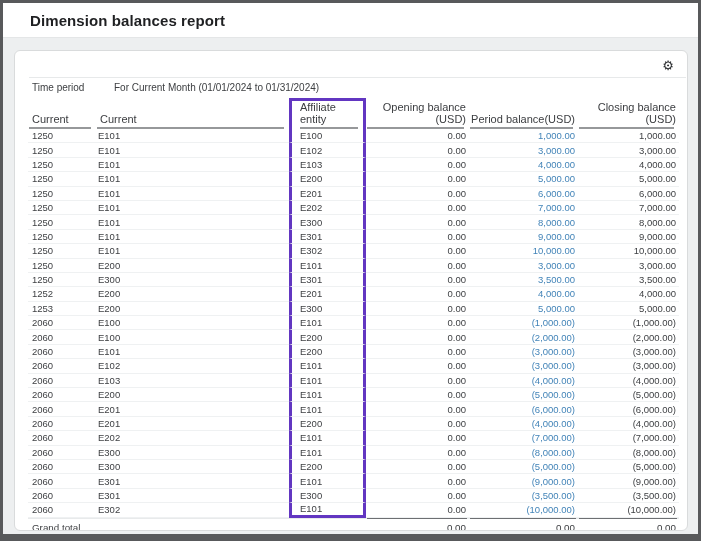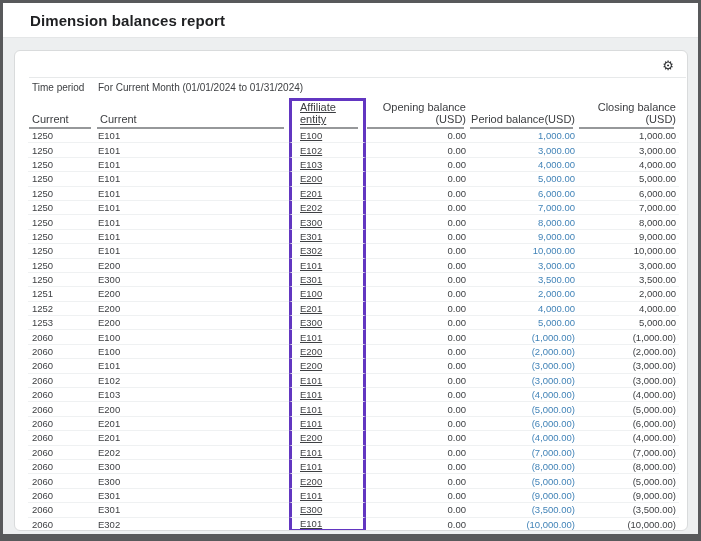--- a/index.html
+++ b/index.html
@@ -48,21 +48,21 @@
   }
   .divider { height: 1px; background: #e7e9ea; margin: 4px 1px 0 14px; }
 
   .table-wrap { padding: 4px 10px 0 13px; }
 
   .tp-row {
     display: flex; 
     height: 16px; font-size: 10px; color: #3e4043;
   }
   .tp-label { width: 68px; padding-left: 4px; }
-  .tp-value { padding-left: 2px; }
+  .tp-value { padding-left: 2px; margin-left: 16px; }
 
   table.report {
     width: 651px;
     table-layout: fixed;
     border-collapse: separate; border-spacing: 0;
     font-size: 9.5px; color: #3f4144;
   }
 
   thead th {
     position: relative;
@@ -83,21 +83,21 @@
     height: 14.4px;
     padding: 0 0 0 4px;
     border-bottom: 1px solid #eff1f2;
     white-space: nowrap; overflow: hidden;
   }
   tbody td.c-location { padding-left: 2px; }
   tbody td.num { text-align: right; padding: 0 3px 0 0; }
   tbody td.link { color: var(--link-color, #4384b8); cursor: pointer; }
 
   
-  .c-affiliate { padding-left: 8px !important; text-decoration: underline; }
+  .c-affiliate { padding-left: 8px !important; }
   thead th.c-affiliate {
     border-top: 3px solid var(--highlight-color, #6236c1);
     border-left: 3px solid var(--highlight-color, #6236c1);
     border-right: 3px solid var(--highlight-color, #6236c1);
   }
   tbody td.c-affiliate {
     border-left: 3px solid var(--highlight-color, #6236c1);
     border-right: 3px solid var(--highlight-color, #6236c1);
   }
   tbody td.c-affiliate.hl-bottom {
@@ -247,28 +247,20 @@
               </tr>
               <tr>
                 <td class="">1250</td>
                 <td class="c-location">E300</td>
                 <td class="c-affiliate">E301</td>
                 <td class="num">0.00</td>
                 <td class="num link">3,500.00</td>
                 <td class="num">3,500.00</td>
               </tr>
               <tr>
-                <td class="">1251</td>
-                <td class="c-location">E200</td>
-                <td class="c-affiliate">E100</td>
-                <td class="num">0.00</td>
-                <td class="num link">2,000.00</td>
-                <td class="num">2,000.00</td>
-              </tr>
-              <tr>
                 <td class="">1252</td>
                 <td class="c-location">E200</td>
                 <td class="c-affiliate">E201</td>
                 <td class="num">0.00</td>
                 <td class="num link">4,000.00</td>
                 <td class="num">4,000.00</td>
               </tr>
               <tr>
                 <td class="">1253</td>
                 <td class="c-location">E200</td>

